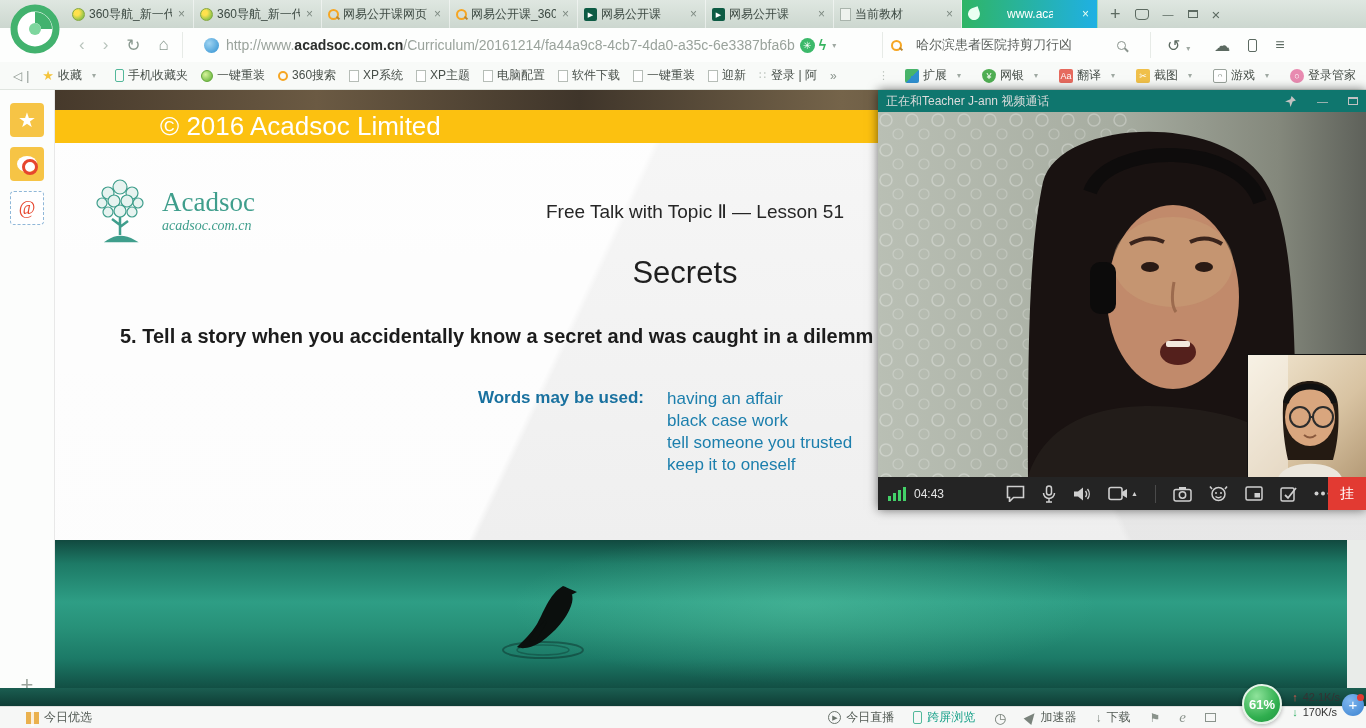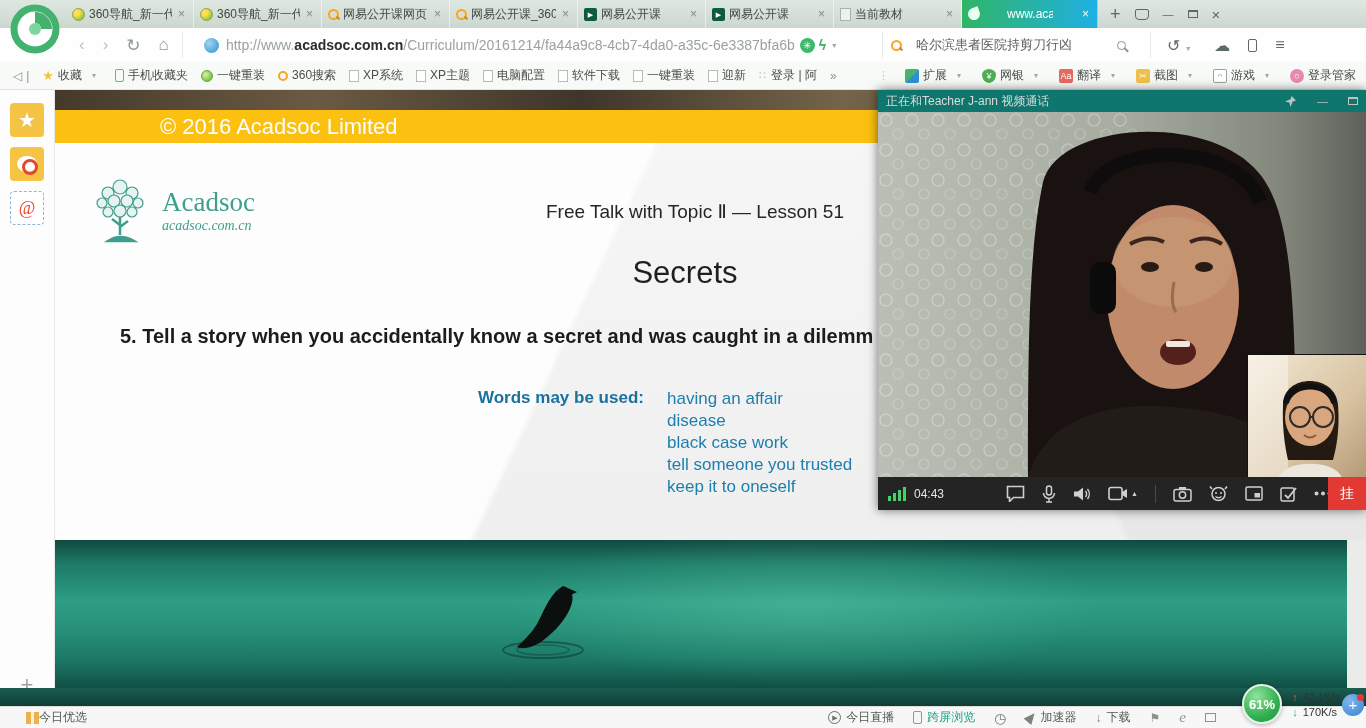--- a/index.html
+++ b/index.html
@@ -81,21 +81,21 @@
   .weye::after { content:""; position:absolute; left:5px; top:3px; width:10px; height:10px;
     border:3px solid #e6462e; border-radius:50%; }
   .sb-at { top:101px; background:#fff; border:1px dashed #8fb7d8; color:#e6462e;
     font-size:18px; font-family:"Liberation Serif", serif; }
   .sb-plus { top:578px; color:#9aa39c; font-size:22px; }
 
   
   #darkstrip { position:absolute; left:55px; top:90px; width:1311px; height:20px;
     background:linear-gradient(90deg,#46392b,#6b5a43,#3f352a,#75644a,#514433,#46392b); }
   #yellowbar { position:absolute; left:55px; top:110px; width:1276px; height:33px;
-    background:#fcc110; color:#fff; font-size:22px; line-height:33px; padding-left:105px; }
+    background:#fcc110; color:#fff; font-size:26px; line-height:33px; padding-left:105px; }
   #slide { position:absolute; left:55px; top:143px; width:1311px; height:397px;
     background:
       linear-gradient(115deg, rgba(255,255,255,.85) 0 40%, rgba(255,255,255,0) 40.5%),
       linear-gradient(245deg, rgba(222,222,222,.45) 0 28%, rgba(222,222,222,0) 28.5%),
       linear-gradient(#f6f6f6,#efefef); }
   #acadsoc-logo { position:absolute; left:35px; top:30px; display:flex; align-items:center; gap:10px; }
   .logo-text .nm { font-family:"Liberation Serif", serif; font-size:27px; color:#3f9e8c; }
   .logo-text .dm { font-family:"Liberation Serif", serif; font-style:italic; font-size:14px; color:#3f9e8c; }
   #lesson-header { position:absolute; left:420px; top:57px; width:440px; text-align:center;
     font-size:19px; color:#262626; }
@@ -130,21 +130,21 @@
   #vtime { color:#e4e4e4; font-size:12px; }
   #vicons { display:flex; align-items:center; gap:17px; margin-left:62px; }
   #vicons svg { display:block; }
   .vdivider { width:1px; height:18px; background:#4a4a4a; }
   #hangup { position:absolute; right:0; top:0; width:38px; height:33px; background:#e23a32;
     color:#fff; font-size:14px; display:flex; align-items:center; padding-left:12px; }
 
   
   #statusbar { position:absolute; left:0; top:706px; width:1366px; height:22px; background:#f6f7f6;
     border-top:1px solid #dddfdd; font-size:12px; color:#525a54; display:flex; align-items:center; }
-  #st-left { display:flex; align-items:center; margin-left:26px; }
+  #st-left { display:flex; align-items:center; gap:5px; margin-left:26px; }
   .gift { width:13px; height:12px; background:#eab14e; position:relative; display:inline-block; }
   .gift::after { content:""; position:absolute; left:5px; top:-2px; width:3px; height:16px; background:#fff; opacity:.8; }
   #st-right { position:absolute; right:150px; display:flex; align-items:center; gap:19px; }
   .st-item { display:flex; align-items:center; gap:5px; }
   .teal { color:#17a189; }
   .playcirc { width:13px; height:13px; border:1px solid #6a736c; border-radius:50%; font-size:7px;
     line-height:12px; text-align:center; color:#6a736c; }
   .rocket { width:0; height:0; border-left:5px solid transparent; border-right:5px solid transparent;
     border-bottom:11px solid #7a837c; transform:rotate(40deg); }
   .ie-e { font-family:"Liberation Serif", serif; font-style:italic; font-size:15px; color:#8a938c; }
@@ -367,21 +367,20 @@
       <div class="nm">Acadsoc</div>
       <div class="dm">acadsoc.com.cn</div>
     </div>
   </div>
   <div id="lesson-header">Free Talk with Topic Ⅱ — Lesson 51</div>
   <div id="slide-title">Secrets</div>
   <div id="question">5. Tell a story when you accidentally know a secret and was caught in a dilemm</div>
   <div id="words-label">Words may be used:</div>
   <div id="words-list">
     <div>having an affair</div>
-    <div>disease</div>
     <div>black case work</div>
     <div>tell someone you trusted</div>
     <div>keep it to oneself</div>
   </div>
 </div>
 
 <div id="water">
   <svg width="120" height="90" viewBox="0 0 120 90" style="position:absolute;left:430px;top:40px;">
     <ellipse cx="58" cy="70" rx="40" ry="8" fill="none" stroke="rgba(10,40,35,.45)" stroke-width="2"></ellipse>
     <ellipse cx="58" cy="70" rx="26" ry="5" fill="none" stroke="rgba(10,40,35,.35)" stroke-width="1.5"></ellipse>

